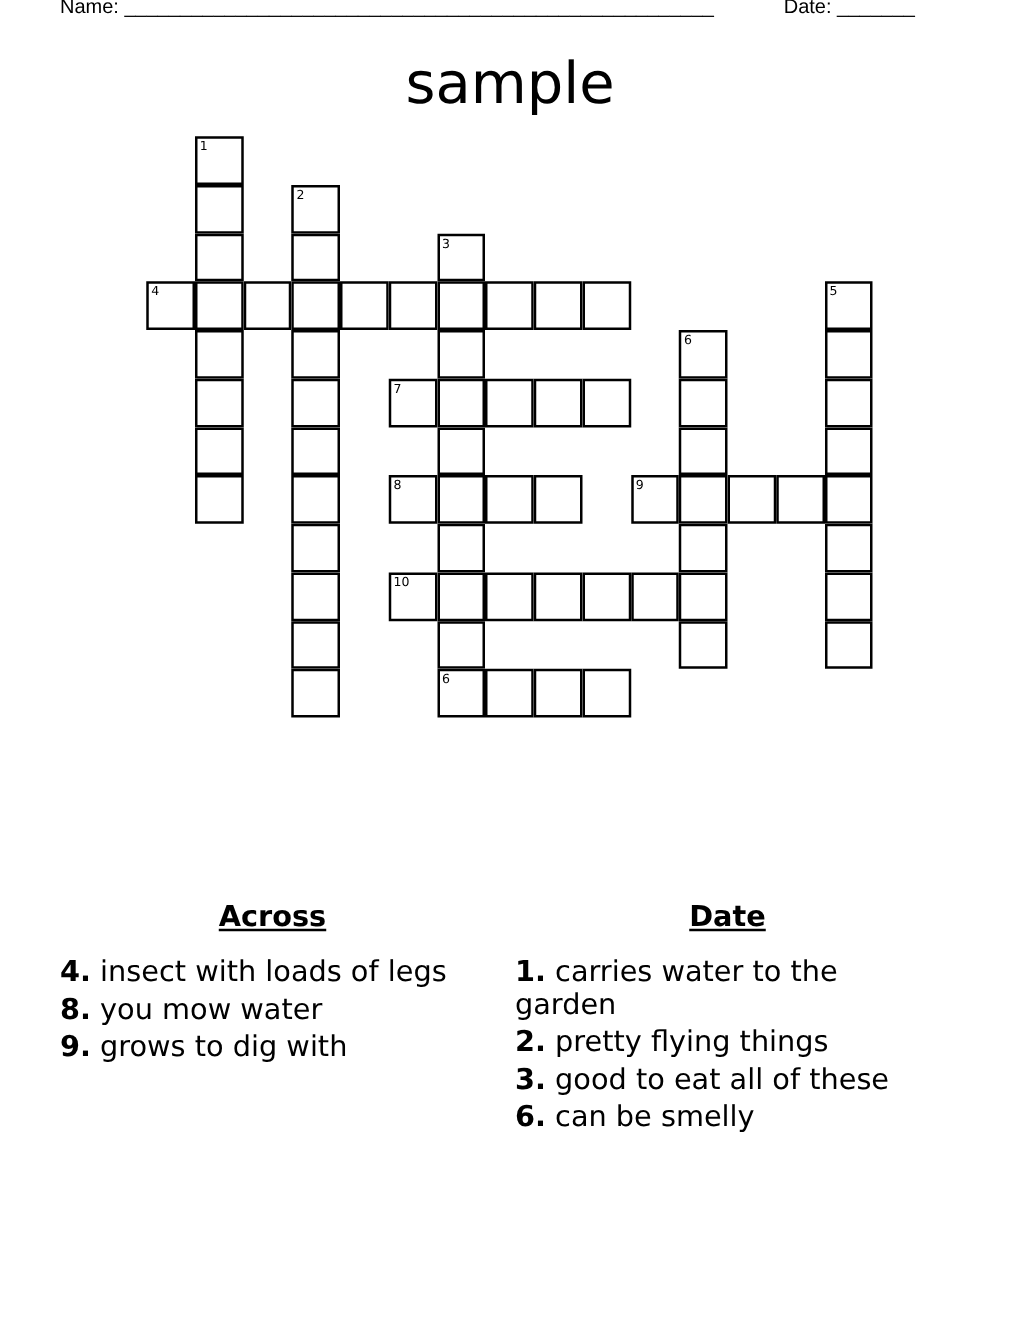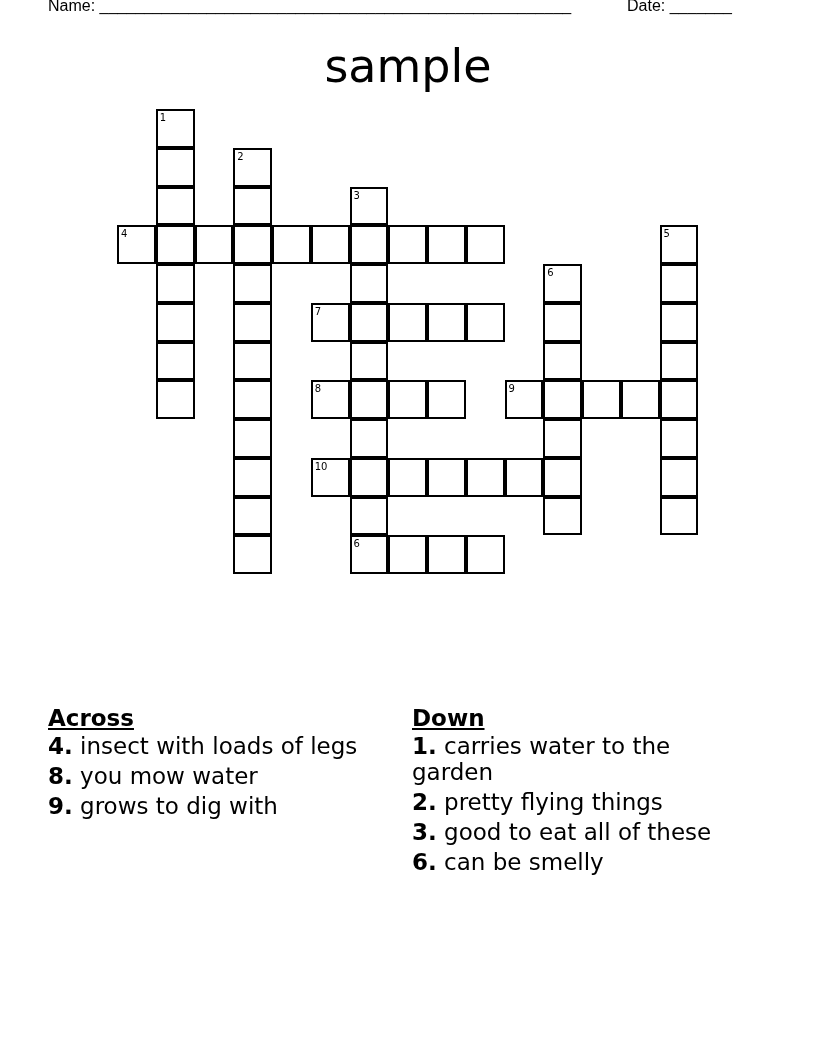--- a/index.html
+++ b/index.html
@@ -6,21 +6,21 @@
   body { width:816px; height:1056px; position:relative; overflow:hidden; font-family:"DejaVu Sans", sans-serif; color:#000; }
   .header-line { position:absolute; top:-3px; left:48px; font-family:"Liberation Sans", sans-serif; font-size:16px; white-space:nowrap; }
   .header-date { position:absolute; top:-3px; left:627px; font-family:"Liberation Sans", sans-serif; font-size:16px; white-space:nowrap; }
   .title { position:absolute; top:36px; left:0; width:816px; text-align:center; font-family:"DejaVu Sans", sans-serif; font-size:46px; line-height:60px; }
   .grid { position:absolute; left:0; top:0; width:816px; height:600px; }
   .cell { position:absolute; width:38.75px; height:38.75px; box-sizing:border-box; border:2px solid #000; background:#fff; margin-left:-1px; margin-top:-1px; }
   .num { position:absolute; top:1px; left:2px; font-family:"DejaVu Sans", sans-serif; font-size:10px; line-height:11px; }
   .clues { position:absolute; top:703px; font-size:23px; line-height:30px; }
   .clues.across { left:48px; width:340px; }
   .clues.down { left:412px; width:340px; }
-  .clues h2 { margin:0; font-size:23px; font-weight:bold; text-decoration:underline; line-height:30px; }
+  .clues h2 { margin:16px; font-size:23px; font-weight:bold; text-decoration:underline; line-height:30px;text-align:center; }
   .clue { line-height:26px; margin-bottom:4px; }
   .clue b { font-weight:bold; }
 </style>
 </head>
 <body>
 
 <div class="header-line">Name: _____________________________________________________</div>
 <div class="header-date">Date: _______</div>
 
 <div class="title">sample</div>
@@ -120,18 +120,18 @@
   </div>
 
 <div class="clues across">
   <h2>Across</h2>
   <div class="clue"><b>4.</b> <span>insect with loads of legs</span></div>
   <div class="clue"><b>8.</b> <span>you mow water</span></div>
   <div class="clue"><b>9.</b> <span>grows to dig with</span></div>
 </div>
 
 <div class="clues down">
-  <h2>Down</h2>
+  <h2>Date</h2>
   <div class="clue"><b>1.</b> <span>carries water to the garden</span></div>
   <div class="clue"><b>2.</b> <span>pretty flying things</span></div>
   <div class="clue"><b>3.</b> <span>good to eat all of these</span></div>
   <div class="clue"><b>6.</b> <span>can be smelly</span></div>
 </div>
 
 </body></html>

